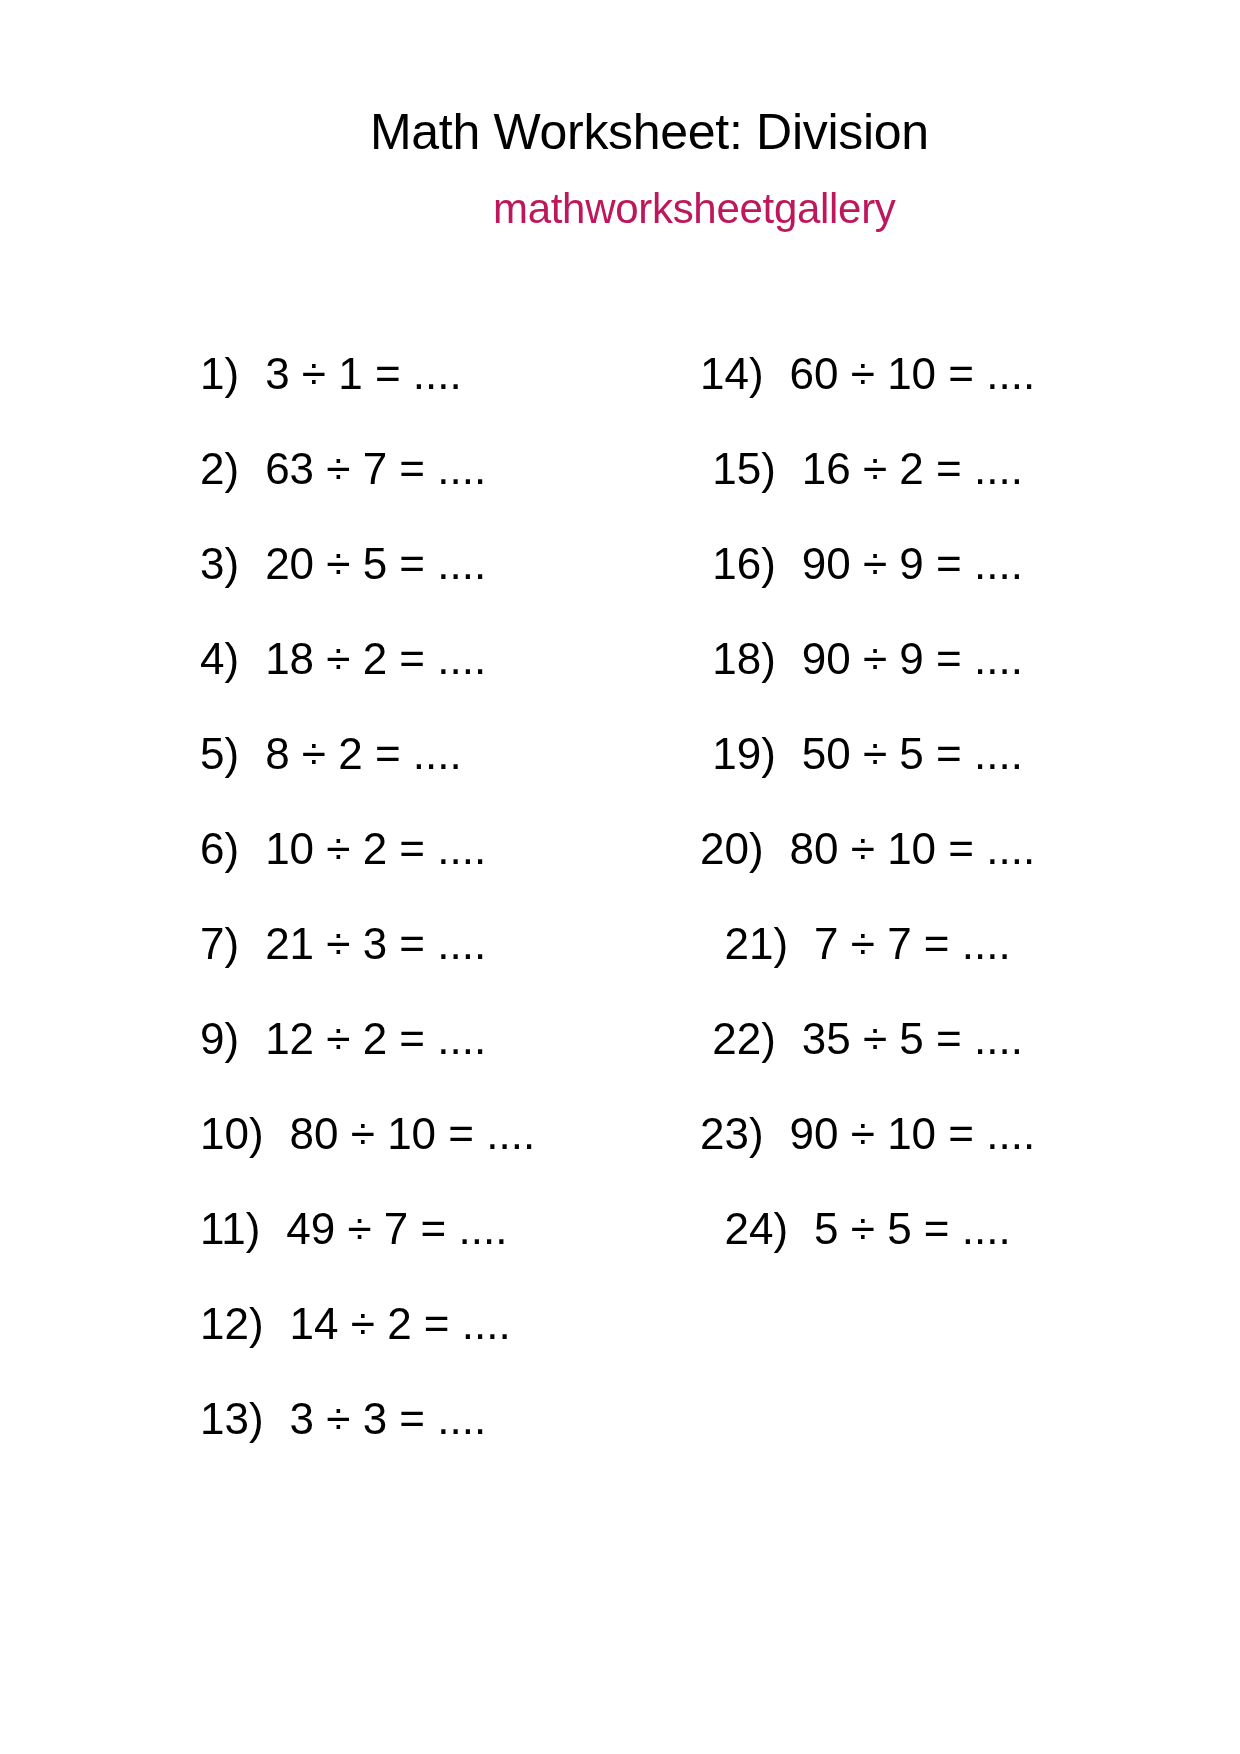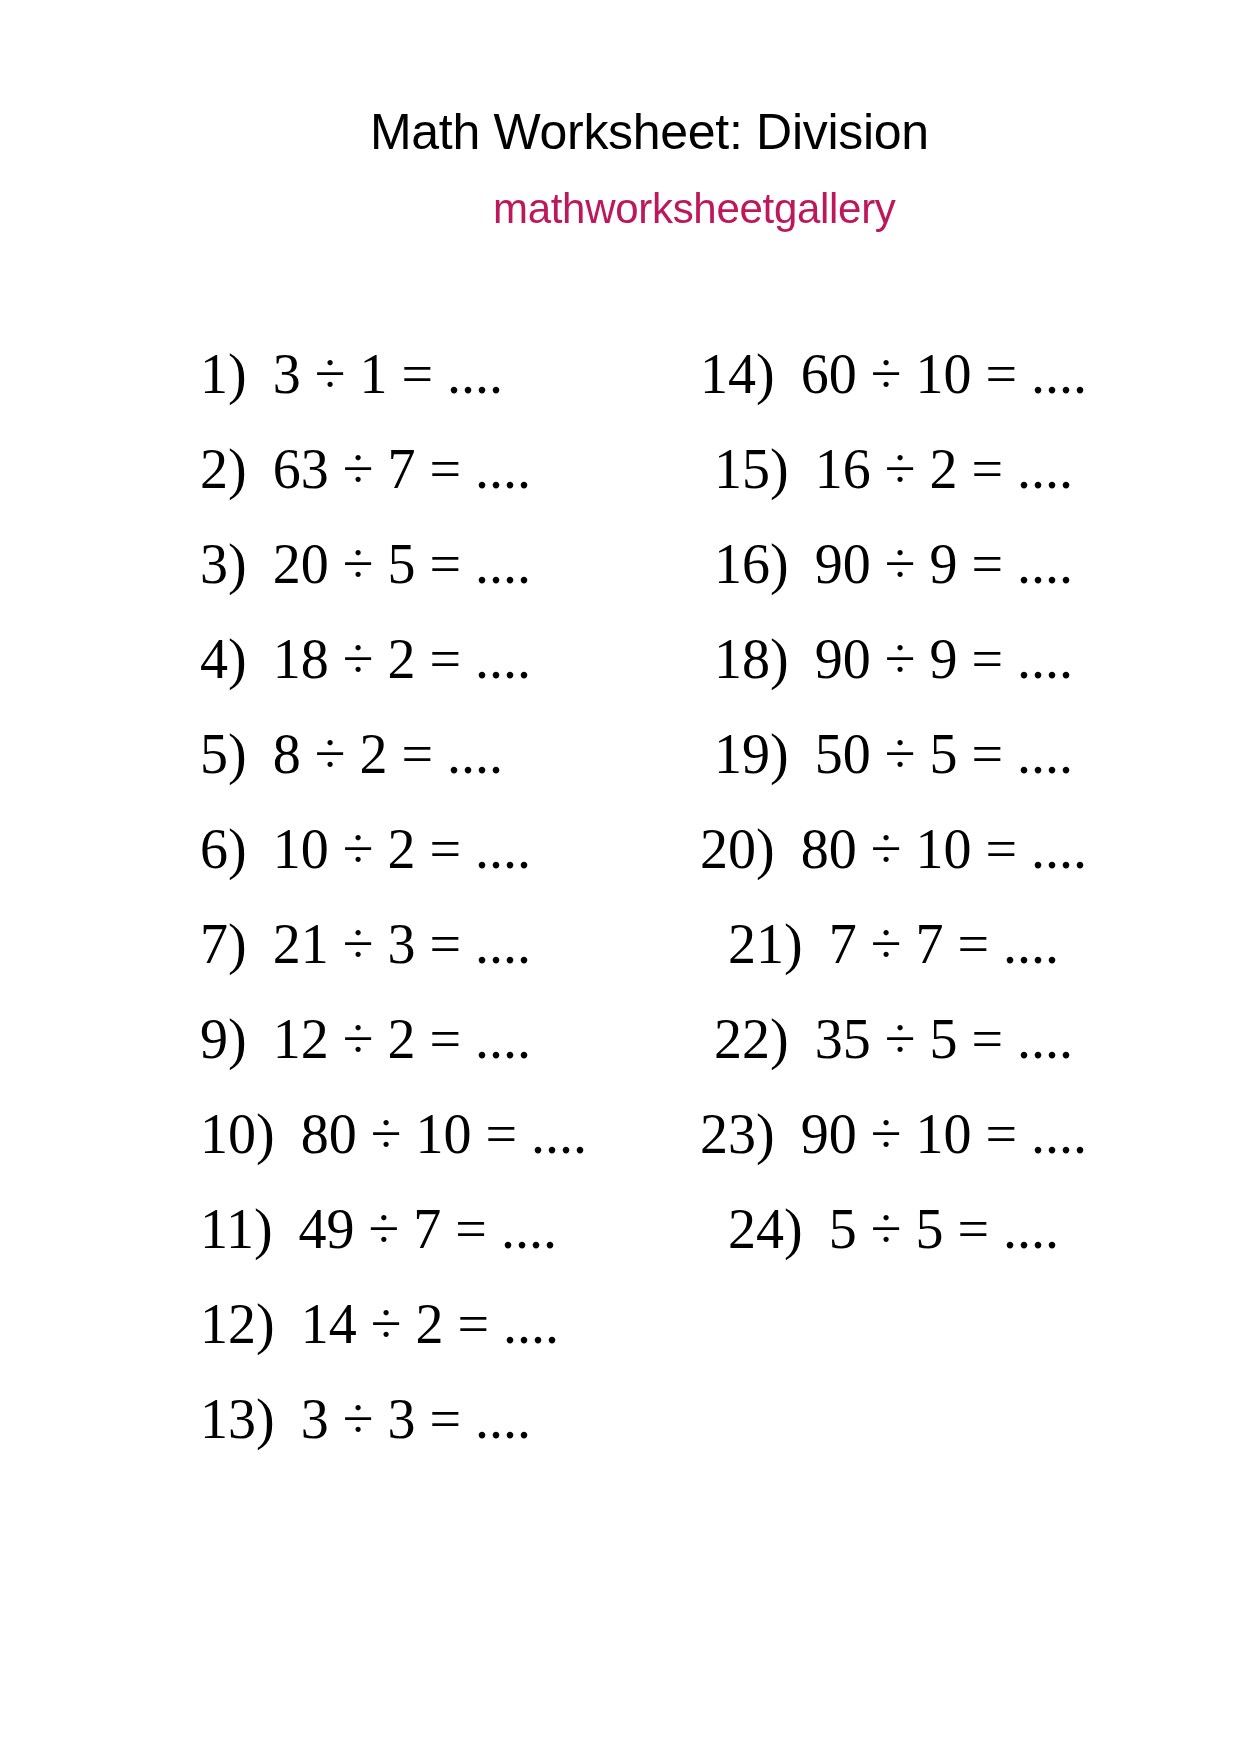--- a/index.html
+++ b/index.html
@@ -36,24 +36,23 @@
       margin-left: 20px;
     }
     .col {
       position: absolute;
       top: 346px;
     }
     .col-left { left: 200px; }
     .col-right { left: 700px; text-align: center; }
     .problem {
       height: 95px;
-      font-size: 56px;
+      font-size: 44px;
       line-height: 56px;
       white-space: nowrap;
-      font-family: Liberation Serif, serif;
     }
     .num { display: inline-block; }
     .expr { margin-left: 26px; display: inline-block; }
   </style>
 </head>
 <body>
 
 <div class="title">Math Worksheet: Division</div>
 <div class="subtitle">mathworksheetgallery</div>
 

